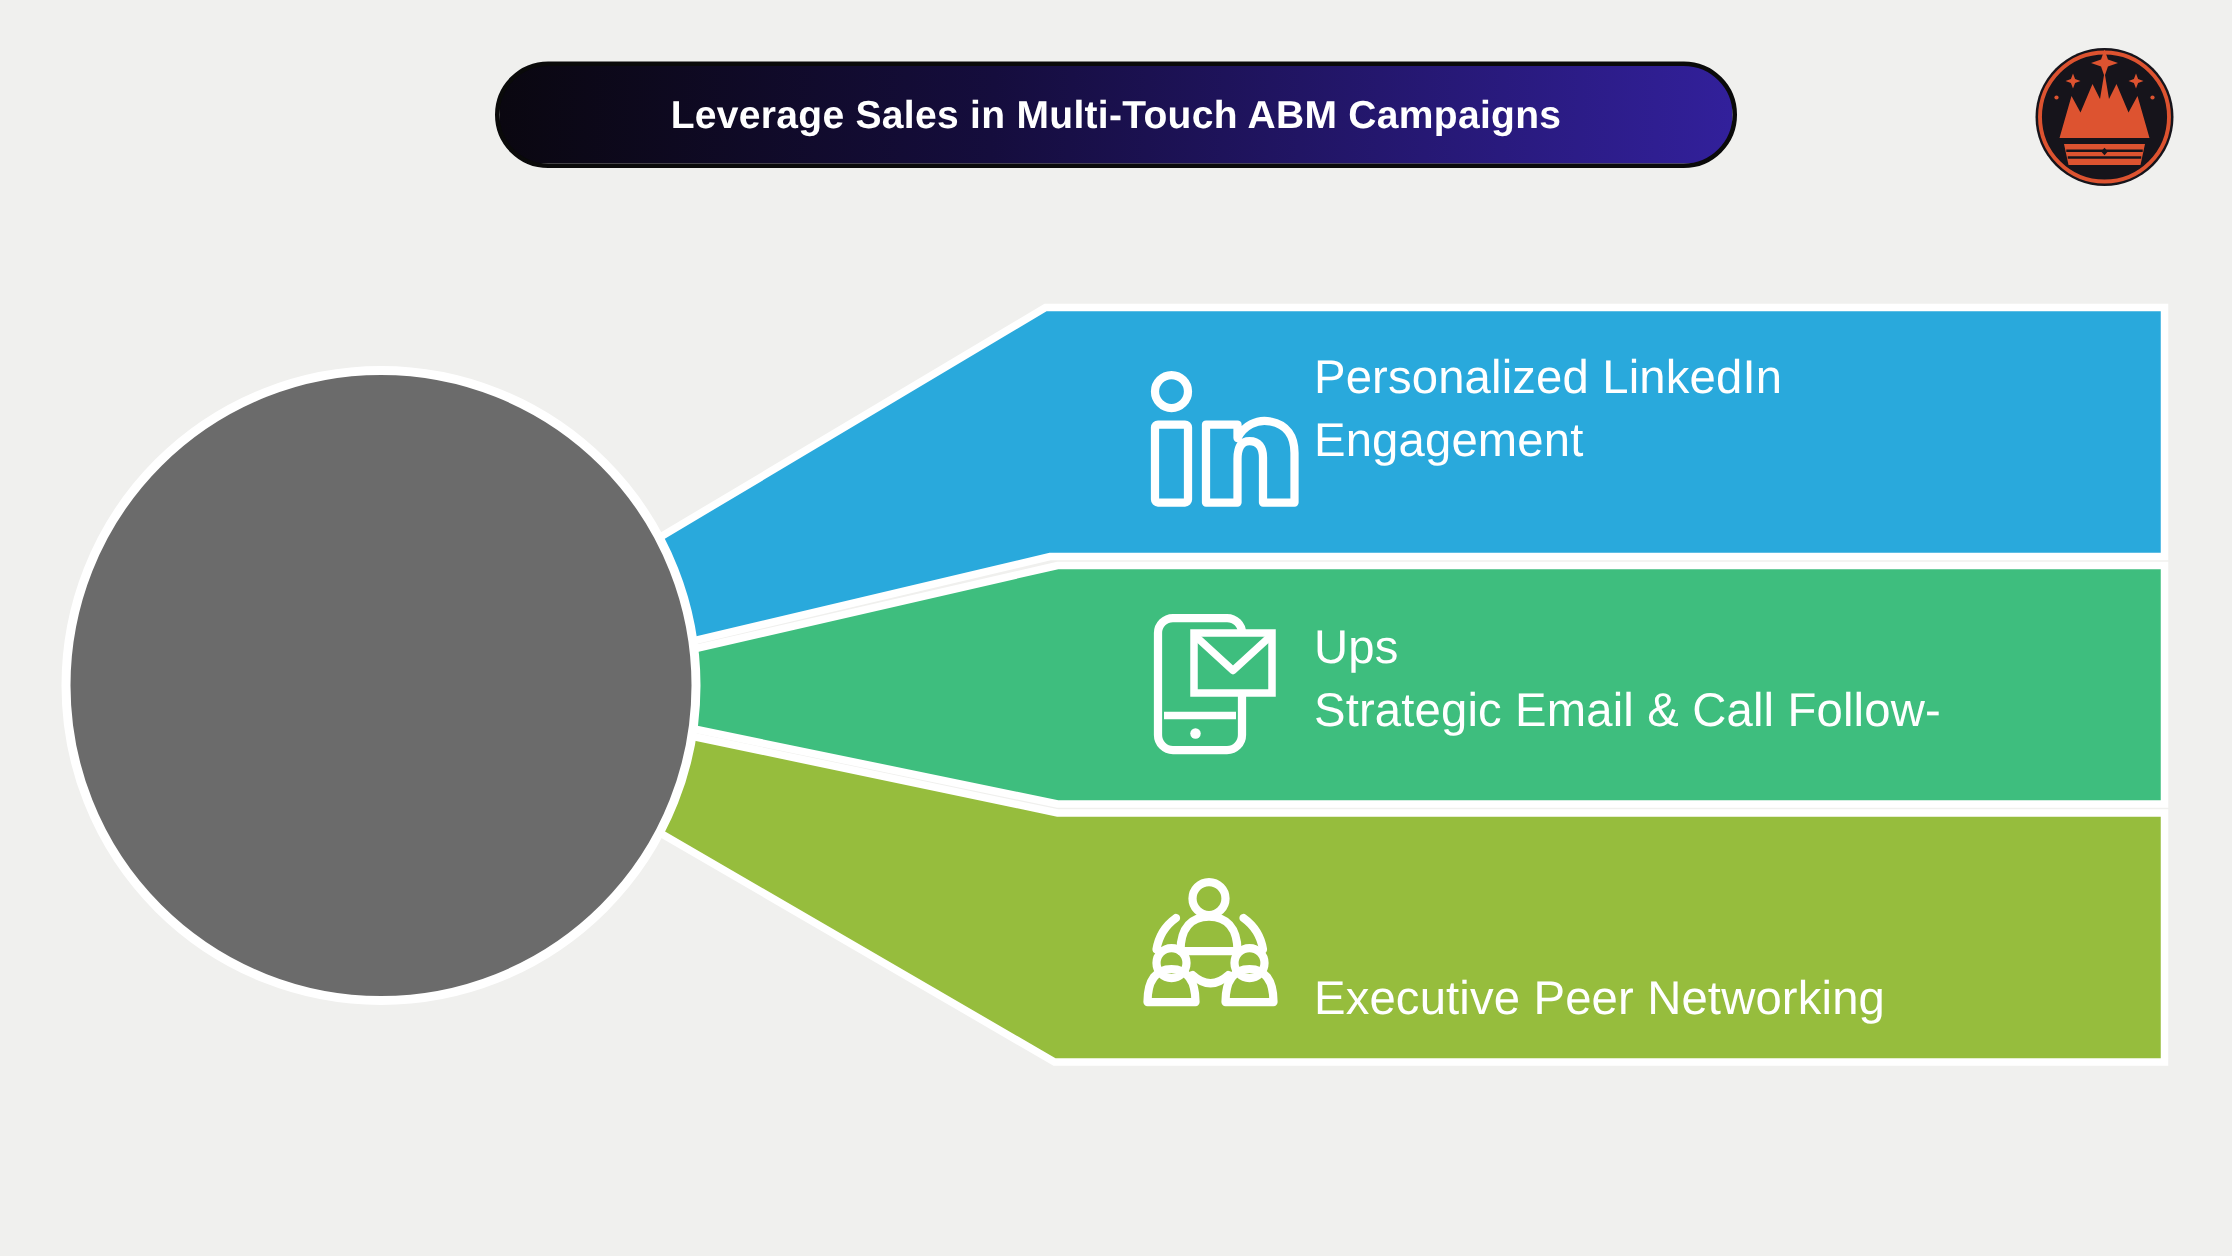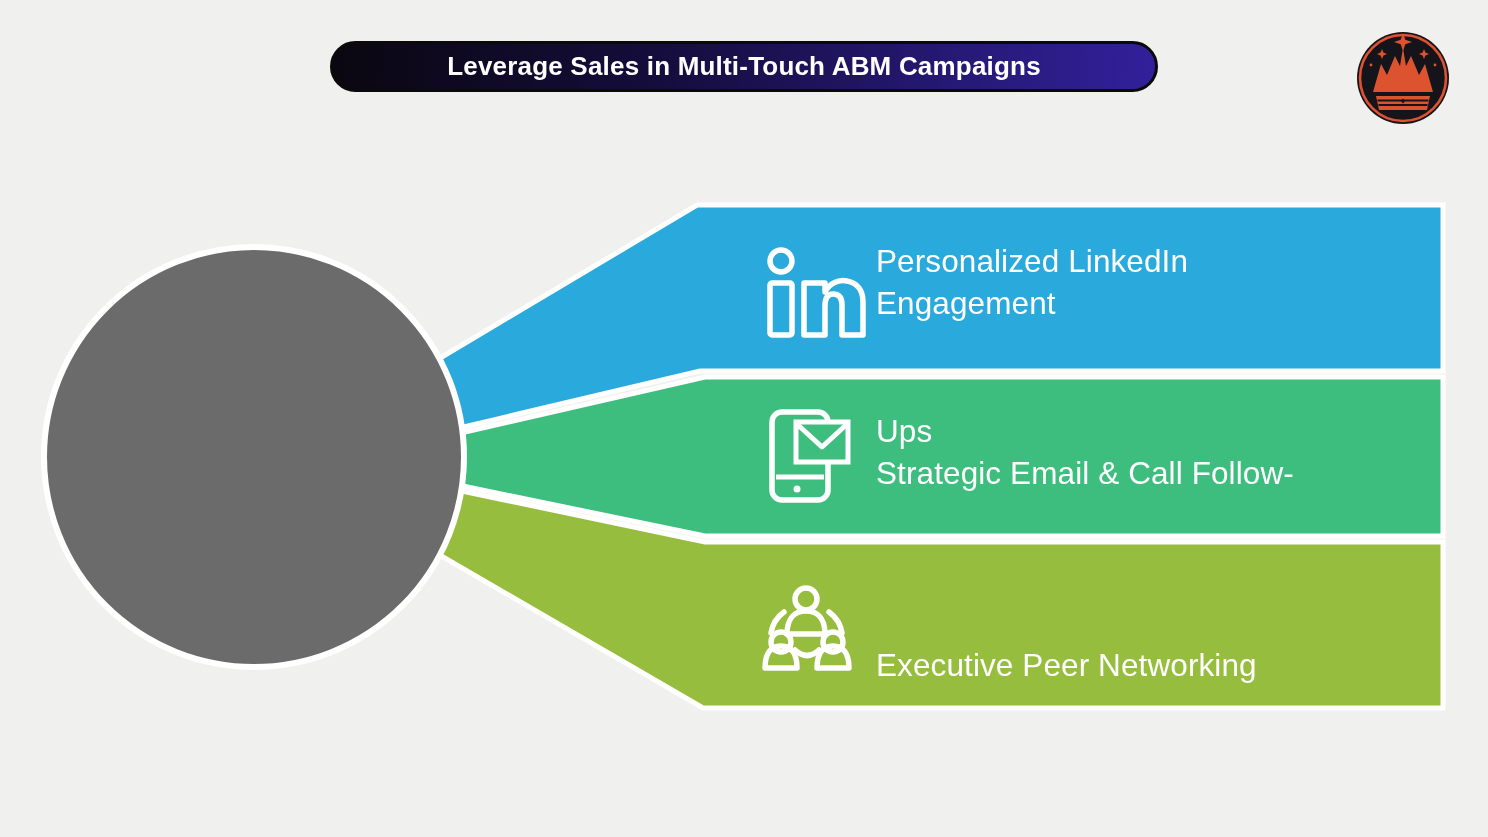--- a/index.html
+++ b/index.html
@@ -21,21 +21,21 @@
     width:1488px;height:837px;
     background:var(--page_bg);
     overflow:hidden;
   }
   .diagram-svg{position:absolute;left:0;top:0;}
   .banner-poly{stroke:#ffffff;stroke-width:5;stroke-linejoin:miter;}
   .hub-circle{stroke:#ffffff;stroke-width:6;}
   .icon-stroke{fill:none;stroke:#ffffff;stroke-width:5.5;stroke-linecap:round;stroke-linejoin:round;}
 
   .title-pill{
-    position:absolute;left:330px;top:41px;width:828px;height:51px;
+    position:absolute;left:330px;top:41px;width:828px;height:71px;
     border-radius:37px;
     background:linear-gradient(92deg,var(--title_grad_start) 0%,var(--title_grad_mid) 40%,var(--title_grad_end) 100%);
     border:3px solid var(--title_border);
     display:flex;align-items:center;justify-content:center;
   }
   .title-pill span{
     color:var(--text_white);
     font-weight:bold;
     font-size:26px;
     letter-spacing:.2px;
@@ -45,21 +45,21 @@
     position:absolute;left:93px;top:415px;width:322px;
     text-align:center;color:var(--text_white);
     font-weight:bold;font-size:31px;line-height:42px;
   }
   .banner-text{
     position:absolute;left:876px;
     color:var(--text_white);
     font-size:31.5px;line-height:42px;font-weight:400;
     letter-spacing:.1px;
   }
-  .banner-text.pos-0{top:240px;}
+  .banner-text.pos-0{top:230px;}
   .banner-text.pos-1{top:410px;}
   .banner-text.pos-2{top:598px;margin-top:46px;}
   .bt-line{white-space:nowrap;}
 </style>
 </head>
 <body>
 
 <div class="canvas">
 
   <svg class="diagram-svg" width="1488" height="837" viewBox="0 0 1488 837">

